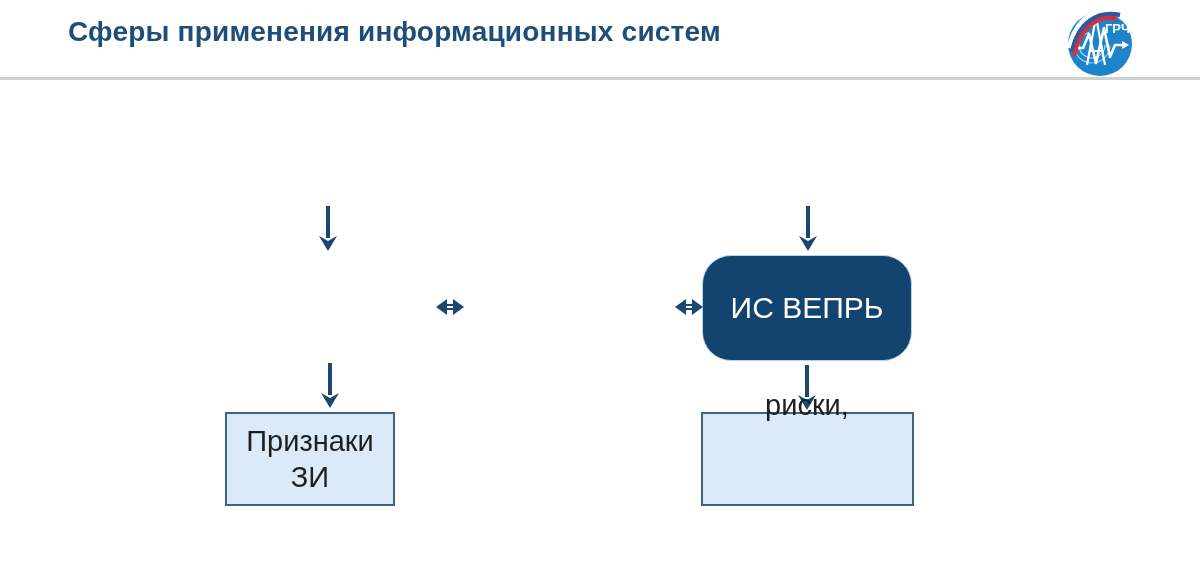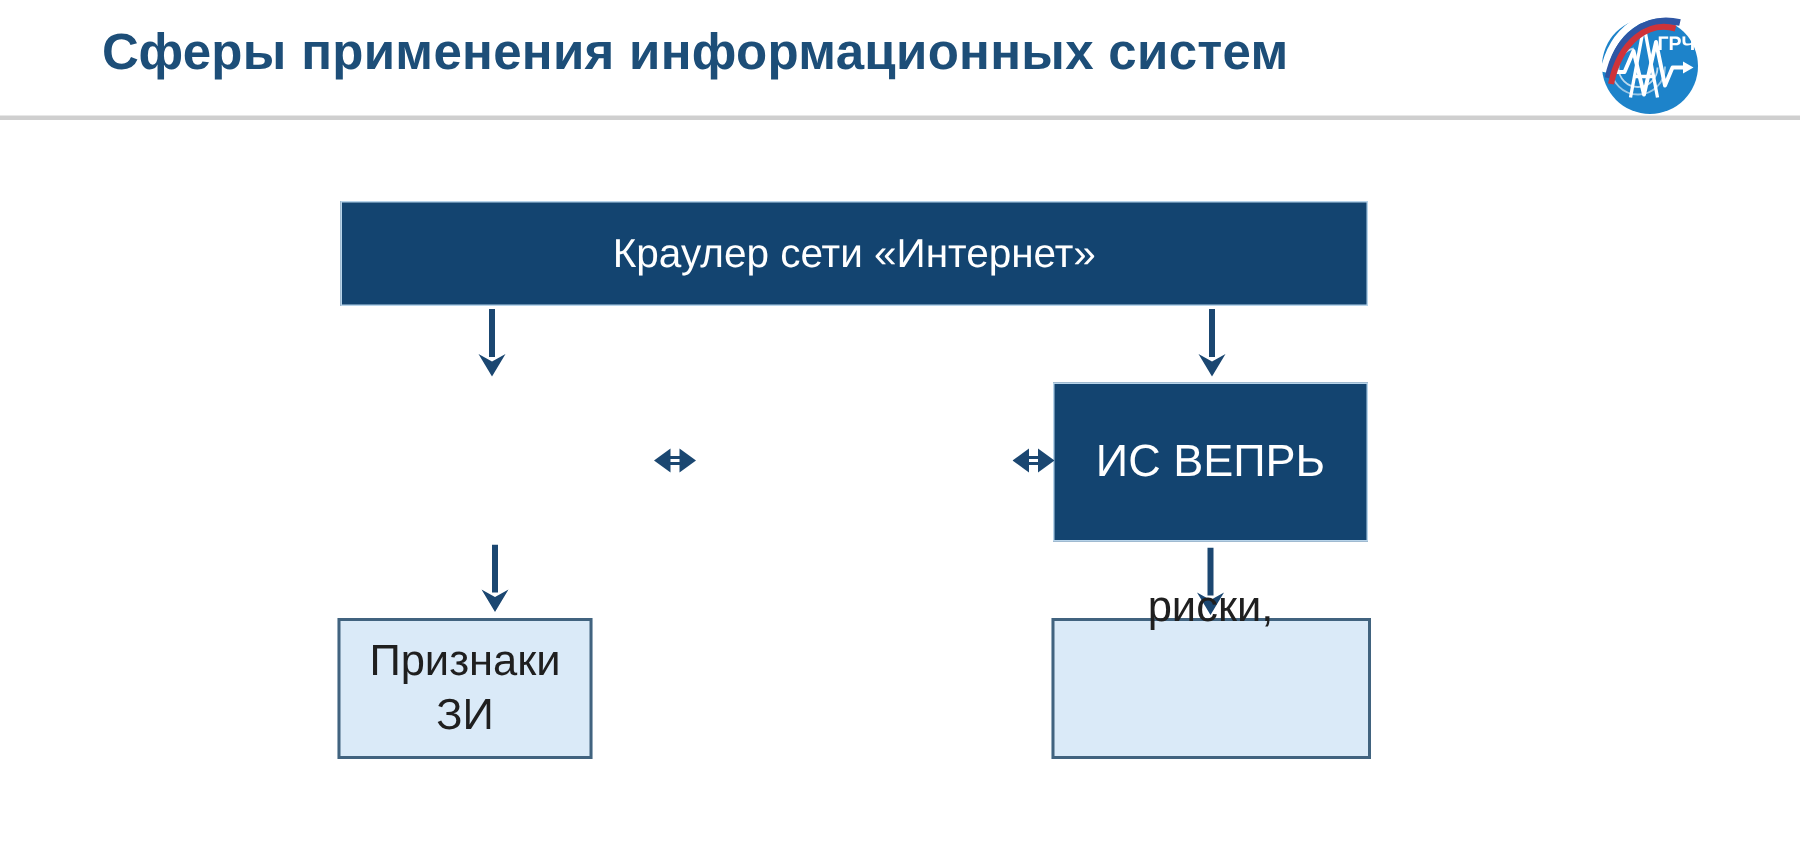--- a/index.html
+++ b/index.html
@@ -2,21 +2,21 @@
 <html style="--title: #1d4e78; --divider: #cfcfcf; --node-dark: #134470; --node-dark-border: #b8d4ea; --node-light: #daeaf8; --node-light-border: #41637f; --arrow: #1b4771; --text-dark: #1f1f1f;"><head>
 <meta charset="utf-8">
 <style>
   html,body{margin:0;padding:0;background:#fff;}
   .slide{
     position:relative;width:1200px;height:573px;background:#fff;overflow:hidden;
     font-family:"Liberation Sans", sans-serif;
   }
   .title{
     position:absolute;left:68px;top:16px;width:1000px;
-    font-size:34px;font-weight:600;letter-spacing:.2px;
+    font-size:28px;font-weight:600;letter-spacing:.2px;
     color:var(--title,#1d4e78);
   }
   .divider{
     position:absolute;left:0;top:77px;width:1200px;height:3px;
     background:var(--divider,#cfcfcf);
   }
   .logo{position:absolute;left:1062px;top:3px;width:76px;height:76px;}
   .node{
     position:absolute;display:flex;flex-direction:column;align-items:center;justify-content:center;
     box-sizing:border-box;text-align:center;
@@ -27,21 +27,21 @@
     color:#fff;
   }
   .node-light{
     background:var(--node-light,#daeaf8);
     border:2px solid var(--node-light-border,#41637f);
     color:var(--text-dark,#1f1f1f);
   }
   #crawler{left:227px;top:134px;width:685px;height:70px;font-size:27px;}
   #sys-mir{left:227px;top:255px;width:210px;height:106px;font-size:30px;}
   #sys-ema{left:463px;top:255px;width:212px;height:106px;font-size:30px;}
-  #sys-vepr{left:702px;top:255px;width:210px;height:106px;font-size:30px;}
+  #sys-vepr{left:702px;top:255px;width:210px;height:106px;font-size:30px;border-radius:29px;}
   #out-left{left:225px;top:412px;width:170px;height:94px;font-size:29px;line-height:36px;}
   #out-right-box{left:701px;top:412px;width:213px;height:94px;}
   .overflow-text{
     position:absolute;left:657px;top:387px;width:300px;
     text-align:center;font-size:29px;line-height:36.5px;
     color:var(--text-dark,#1f1f1f);
   }
   .varrow{position:absolute;width:22px;height:46px;}
   .harrow{position:absolute;width:28px;height:20px;}
   #varrow-1{left:317px;top:206px;}
@@ -69,23 +69,20 @@
     <circle cx="30" cy="42" r="18" fill="none" stroke="#ffffff" stroke-width="1.2" opacity="0.55" stroke-dasharray="66 46"></circle>
     <path d="M25,62 L34,14 L43,62 M28,48 H40" fill="none" stroke="#ffffff" stroke-width="2.2" stroke-linejoin="round"></path>
     <path d="M13,45 H21 L27,31 L34,60 L42,25 L48,54 L53,42 H62" fill="none" stroke="#ffffff" stroke-width="2.6" stroke-linejoin="round" stroke-linecap="round"></path>
     <polygon points="60,38 67,42 60,46" fill="#ffffff"></polygon>
     <path d="M7,45 C13,16 34,3 57,8" fill="none" stroke="#ffffff" stroke-width="4.5"></path>
     <path d="M10,49 C16,20 36,7 58,12" fill="none" stroke="#2e56a4" stroke-width="4.5"></path>
     <path d="M12,53 C18,24 37,11 55,16" fill="none" stroke="#cf3339" stroke-width="4"></path>
     <text x="43" y="30" class="logo-grchc-text" text-anchor="start">ГРЧЦ</text>
   </svg>
 
-  <div class="node node-dark" id="crawler">
-    <span>Краулер сети «Интернет»</span>
-  </div>
 
   <svg class="varrow" id="varrow-1" viewBox="0 0 22 46">
     <rect x="9" y="0" width="4" height="32" class="arrow-fill"></rect>
     <polygon points="2,30 11,45 20,30 11,35" class="arrow-fill"></polygon>
   </svg>
   <svg class="varrow" id="varrow-2" viewBox="0 0 22 46">
     <rect x="9" y="0" width="4" height="32" class="arrow-fill"></rect>
     <polygon points="2,30 11,45 20,30 11,35" class="arrow-fill"></polygon>
   </svg>
 

